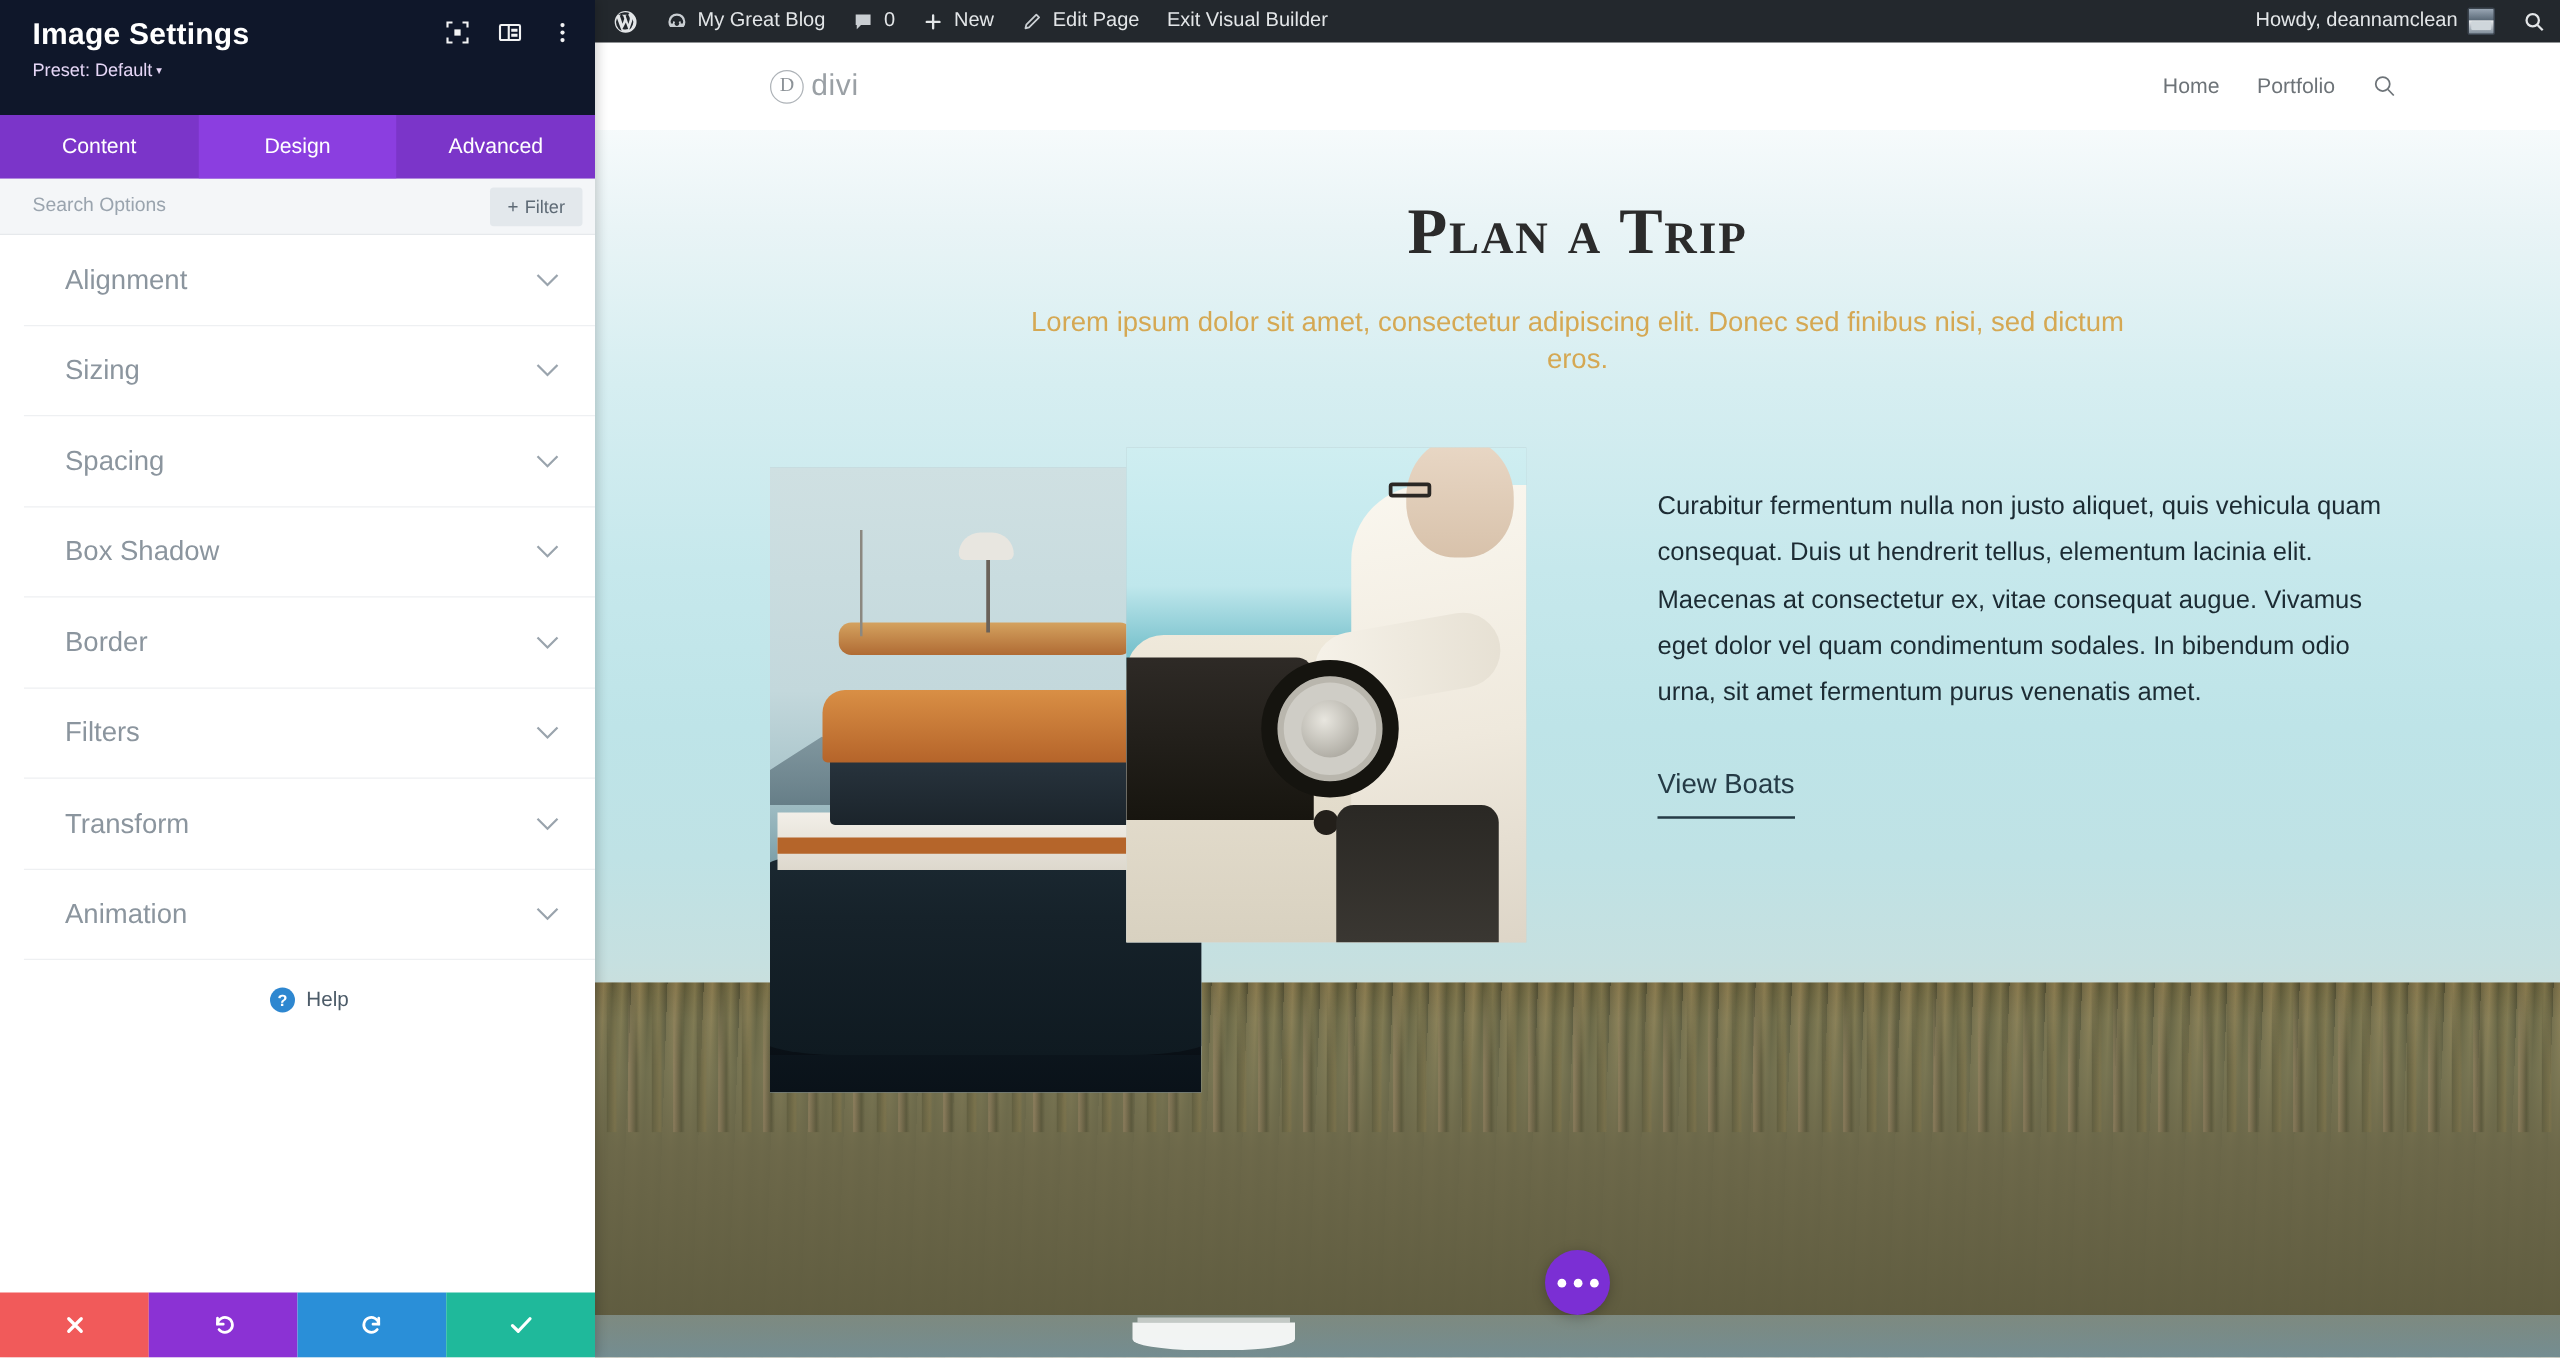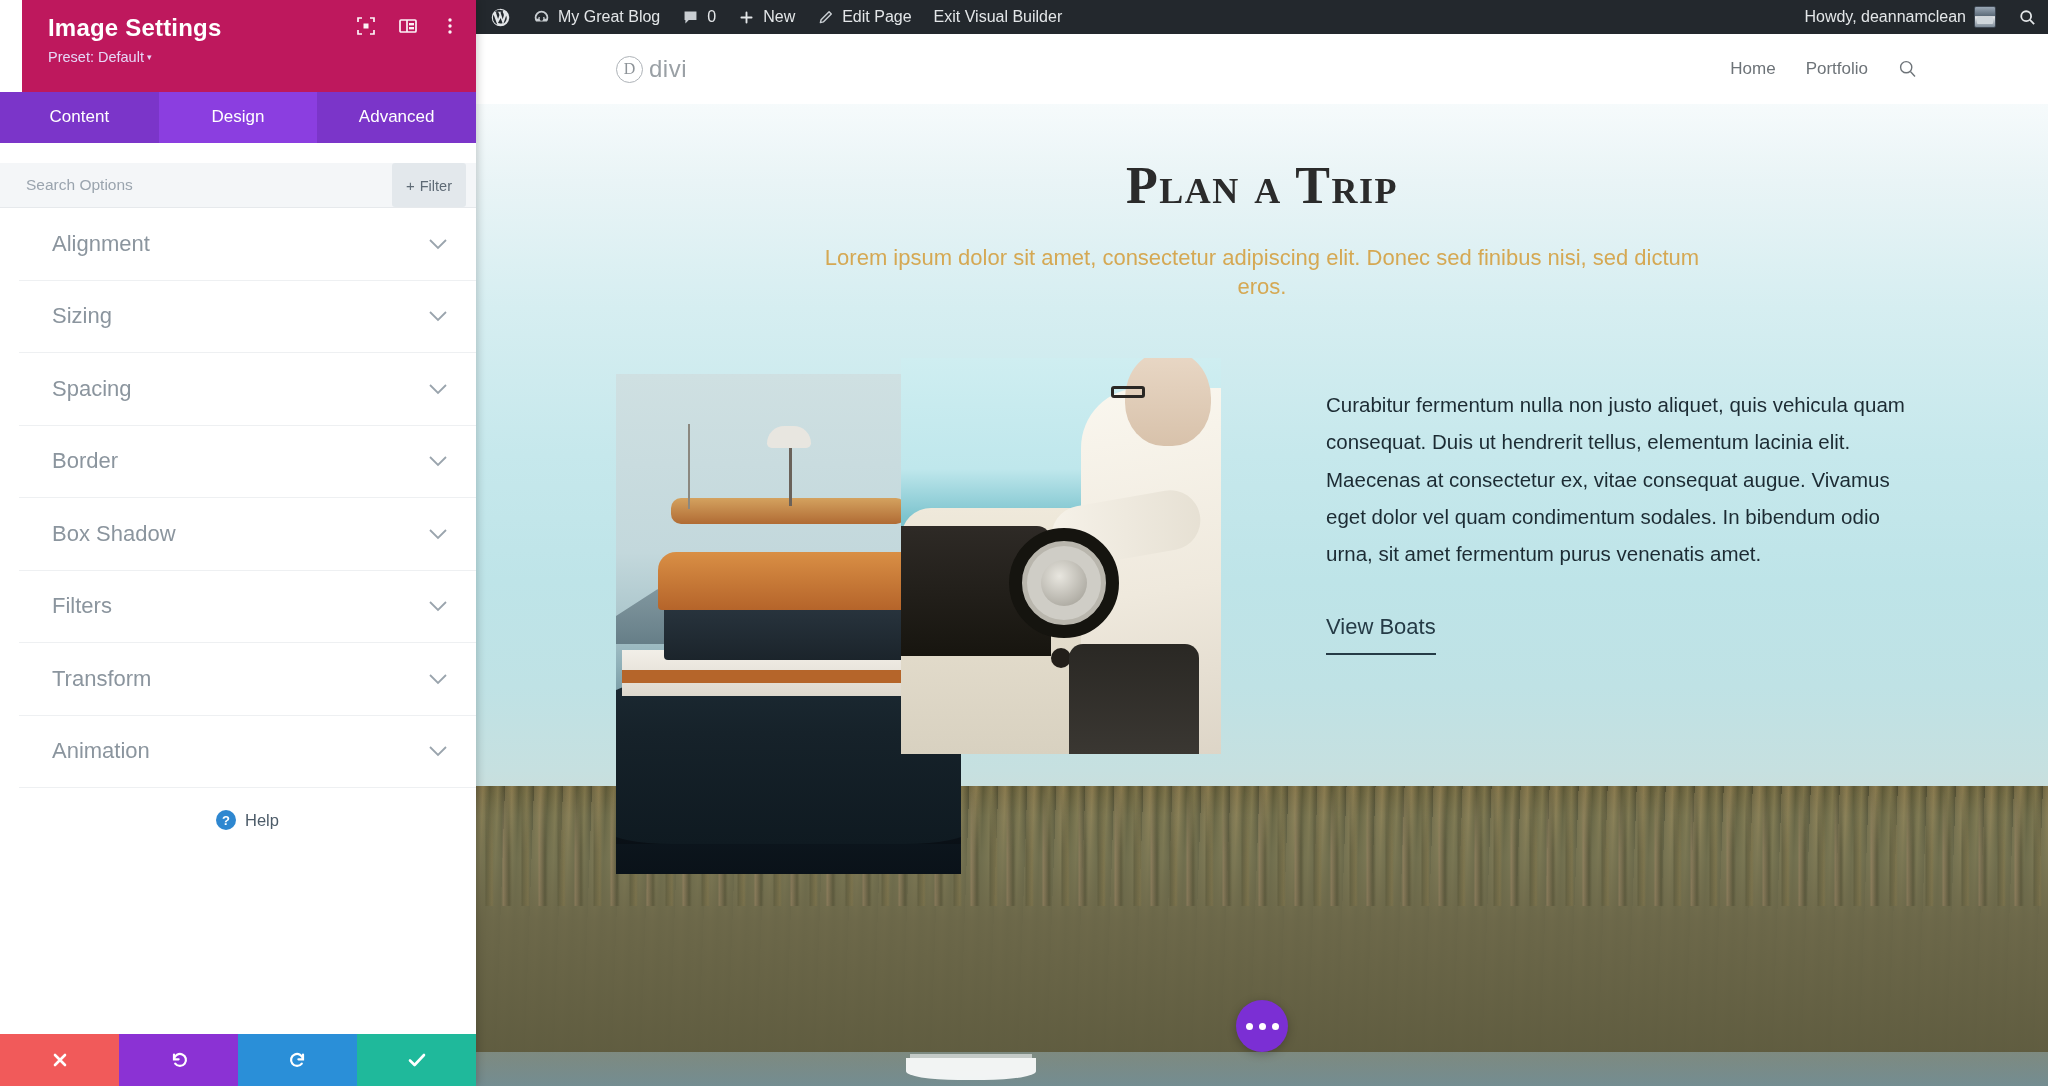--- a/index.html
+++ b/index.html
@@ -14,26 +14,25 @@
   
   .panel {
     position: absolute; left: 0; top: 0;
     width: 476px; height: 1086px;
     background: #fff;
     display: flex; flex-direction: column;
     z-index: 40;
     box-shadow: 2px 0 8px rgba(0,0,0,.18);
   }
   .panel-head {
-    background: #be185d;
+    background: #0f172a;
     padding: 14px 22px 12px 26px;
     flex: 0 0 auto;
     position: relative;
     height: 92px;
-    margin-left: 22px;
   }
   .panel-title {
     color: #fff; font-size: 24px; font-weight: bold;
     letter-spacing: .2px; line-height: 1.15;
   }
   .panel-preset {
     color: #e6d7f7; font-size: 14.5px; margin-top: 7px;
   }
   .panel-preset .caret { font-size: 9px; margin-left: 3px; vertical-align: 2px; }
   .head-icons {
@@ -47,23 +46,23 @@
     display: flex; background: #7b35c9; flex: 0 0 auto;
   }
   .tab {
     flex: 1; text-align: center; color: #fff;
     font-size: 17px; padding: 15px 0 16px;
     cursor: pointer; font-weight: 400;
   }
   .tab.active { background: #8b3ee0; }
 
   .searchbar {
-    display: flex; 
+    display: flex; align-items: center;
     background: #f4f6f8; border-bottom: 1px solid #e6e9ec;
-    height: 45px; padding: 0 10px 0 26px; flex: 0 0 auto; margin-top: 20px;
+    height: 45px; padding: 0 10px 0 26px; flex: 0 0 auto;
   }
   .searchbar input {
     flex: 1; border: none; background: transparent; outline: none;
     font-size: 15.5px; color: #6d7882; font-family: inherit;
   }
   .searchbar input::placeholder { color: #9aa4ae; }
   .filter-btn {
     background: #e3e8ec; color: #5e6a75; font-size: 14.5px;
     padding: 7px 14px; border-radius: 3px; border: none;
     cursor: pointer; font-family: inherit; white-space: nowrap;
@@ -376,29 +375,29 @@
       </div>
       <div class="acc-row">
         <span class="acc-label">Spacing</span>
         <span class="chev">
             <svg width="20" height="12" viewBox="0 0 20 12" fill="none" stroke="#9aa4ad" stroke-width="1.8">
               <path d="M2 2l8 8 8-8"></path>
             </svg>
           </span>
       </div>
       <div class="acc-row">
+        <span class="acc-label">Box Shadow</span>
+        <span class="chev">
+            <svg width="20" height="12" viewBox="0 0 20 12" fill="none" stroke="#9aa4ad" stroke-width="1.8">
+              <path d="M2 2l8 8 8-8"></path>
+            </svg>
+          </span>
+      </div>
+      <div class="acc-row">
         <span class="acc-label">Border</span>
-        <span class="chev">
-            <svg width="20" height="12" viewBox="0 0 20 12" fill="none" stroke="#9aa4ad" stroke-width="1.8">
-              <path d="M2 2l8 8 8-8"></path>
-            </svg>
-          </span>
-      </div>
-      <div class="acc-row">
-        <span class="acc-label">Box Shadow</span>
         <span class="chev">
             <svg width="20" height="12" viewBox="0 0 20 12" fill="none" stroke="#9aa4ad" stroke-width="1.8">
               <path d="M2 2l8 8 8-8"></path>
             </svg>
           </span>
       </div>
       <div class="acc-row">
         <span class="acc-label">Filters</span>
         <span class="chev">
             <svg width="20" height="12" viewBox="0 0 20 12" fill="none" stroke="#9aa4ad" stroke-width="1.8">

